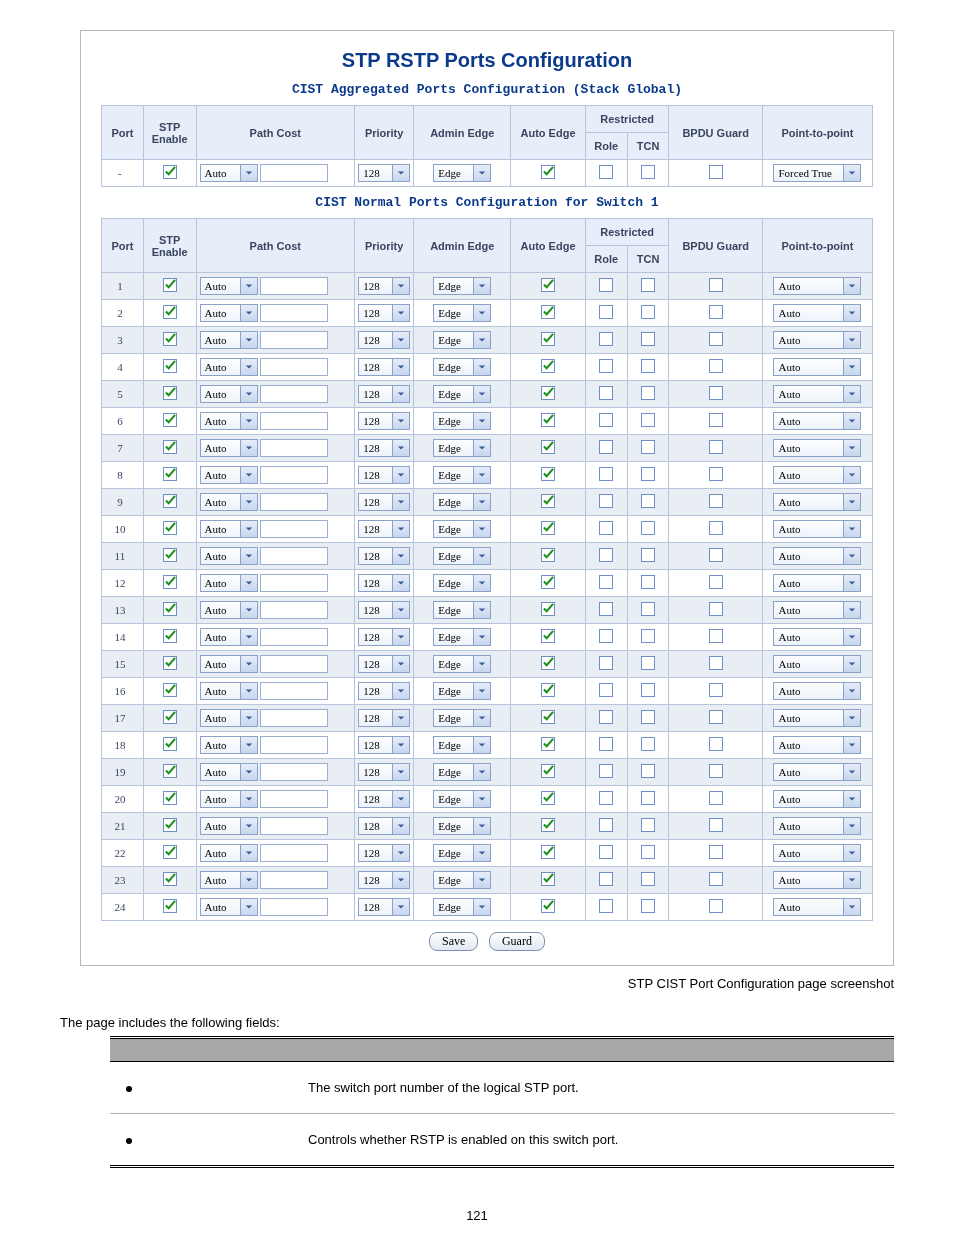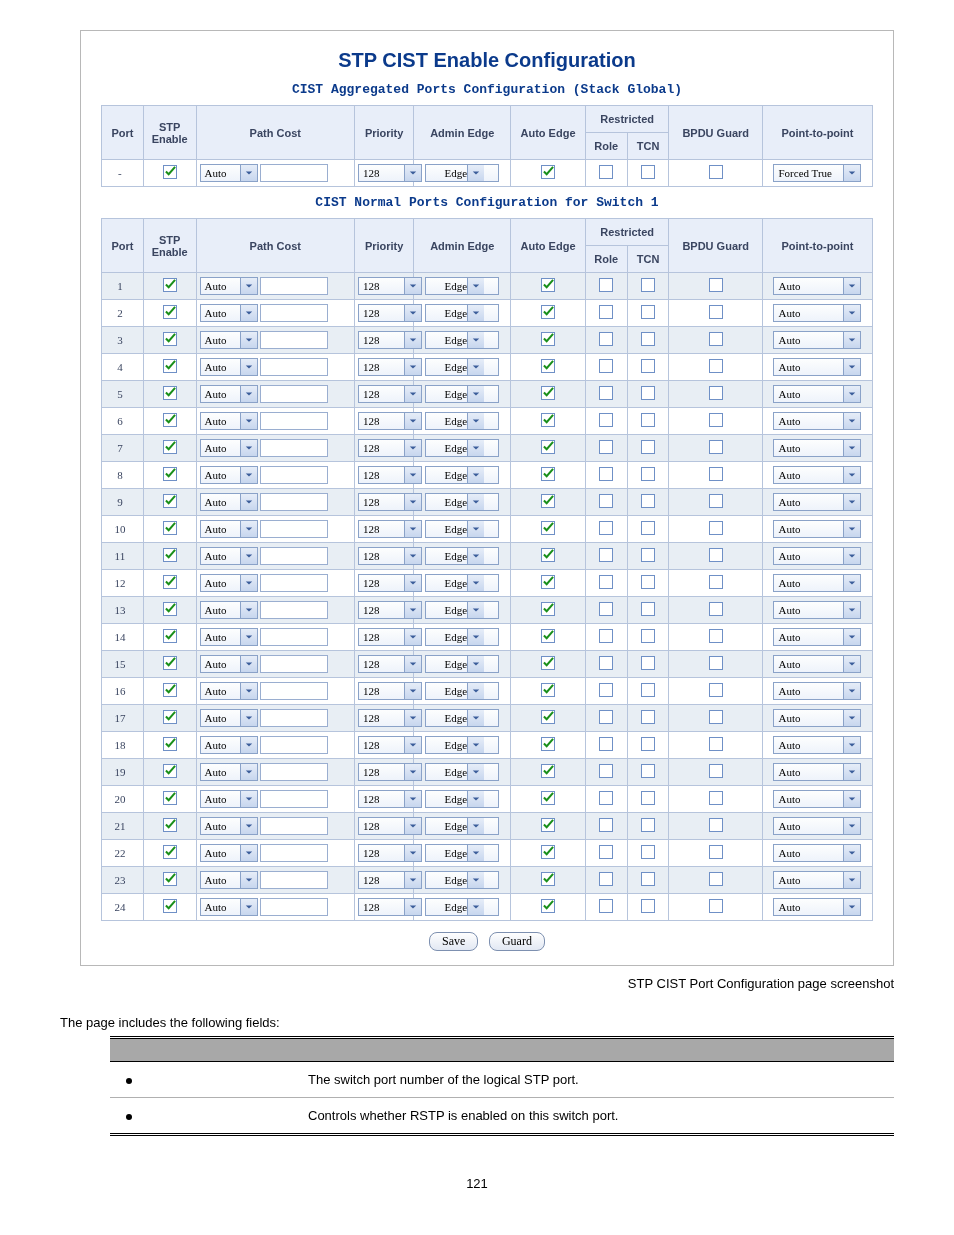--- a/index.html
+++ b/index.html
@@ -14,49 +14,49 @@
   table.cfg tr.odd td{background:#e8eef4;}
   table.cfg tr.even td{background:#ffffff;}
   table.cfg tr.agg td{background:#ffffff;}
   .port-lbl{font-family:Verdana,Arial,sans-serif;color:#3a4560;text-align:right;padding-right:8px!important;}
   
   .sel{display:inline-flex;align-items:center;justify-content:space-between;border:1px solid #8aa2c8;background:linear-gradient(#fdfefe,#eef3fb);height:18px;font-family:"Times New Roman",serif;font-size:11px;color:#000;padding:0 0 0 4px;box-sizing:border-box;cursor:pointer;}
   .sel .arrow{width:16px;height:100%;border-left:1px solid #8aa2c8;background:linear-gradient(#e6edf8,#c7d6ee);display:flex;align-items:center;justify-content:center;}
   .sel .arrow svg{width:8px;height:8px;}
   .path-sel{width:58px;}
   .path-txt{display:inline-block;border:1px solid #9aaed0;background:#fff;width:68px;height:18px;box-sizing:border-box;vertical-align:top;}
-  .pri-sel{width:64px;}
-  .edge-sel{width:74px;justify-content:center;}
+  .pri-sel{width:52px;}
+  .edge-sel{width:58px;}
   .ptp-sel{width:88px;}
   .chk{display:inline-block;width:14px;height:14px;border:1px solid #6f90c6;background:#fff;box-sizing:border-box;position:relative;cursor:pointer;}
   .chk.checked::after{content:"";position:absolute;left:2px;top:-1px;width:10px;height:10px;background:none;}
   .chk.checked svg{position:absolute;left:1px;top:0;width:11px;height:11px;}
   .btnrow{text-align:center;margin-top:10px;}
   .btn{display:inline-block;border:1px solid #7d90b0;background:linear-gradient(#fefefe,#e2e8f3);font-family:"Times New Roman",serif;font-size:12px;padding:1px 12px;margin:0 3px;cursor:pointer;border-radius:8px;}
   .caption{font-family:Arial,sans-serif;font-size:13px;text-align:right;margin:6px 0 24px 0;}
   .intro{font-family:Arial,sans-serif;font-size:13px;margin:0 0 6px 0;}
   table.fields{border-collapse:collapse;width:100%;margin-left:50px;width:calc(100% - 50px);}
   table.fields th{background:#a8a8a8;border-bottom:1px solid #000;height:20px;}
-  table.fields td{font-family:Arial,sans-serif;font-size:13px;border-bottom:1px solid #b0b0b0;padding:10px 6px;vertical-align:top;}
+  table.fields td{font-family:Arial,sans-serif;font-size:13px;border-bottom:1px solid #b0b0b0;padding:18px 6px;vertical-align:top;}
   table.fields td.bullet{width:180px;font-family:Arial,sans-serif;}
   table.fields td.bullet .dot{display:inline-block;width:6px;height:6px;background:#000;border-radius:50%;margin-left:10px;margin-right:6px;vertical-align:middle;}
   table.fields{border-top:3px double #000;border-bottom:3px double #000;}
   .pagenum{text-align:center;font-family:Arial,sans-serif;font-size:13px;margin-top:40px;}
   
   col.c-port{width:38px;} col.c-stp{width:48px;} col.c-path{width:144px;} col.c-pri{width:54px;}
   col.c-ae{width:88px;} col.c-auto{width:68px;} col.c-role{width:38px;} col.c-tcn{width:38px;}
   col.c-bpdu{width:85px;} col.c-ptp{width:100px;}
 </style>
 </head>
 <body>
 
 <div class="page">
 
   <div class="shotbox">
-    <h1 class="main">STP CIST Enable Configuration</h1>
+    <h1 class="main">STP RSTP Ports Configuration</h1>
 
     <h2 class="sub">CIST Aggregated Ports Configuration (Stack Global)</h2>
 
     <table class="cfg">
       <colgroup>
         <col class="c-port">
           <col class="c-stp">
           <col class="c-path">
           <col class="c-pri">
         <col class="c-ae">

